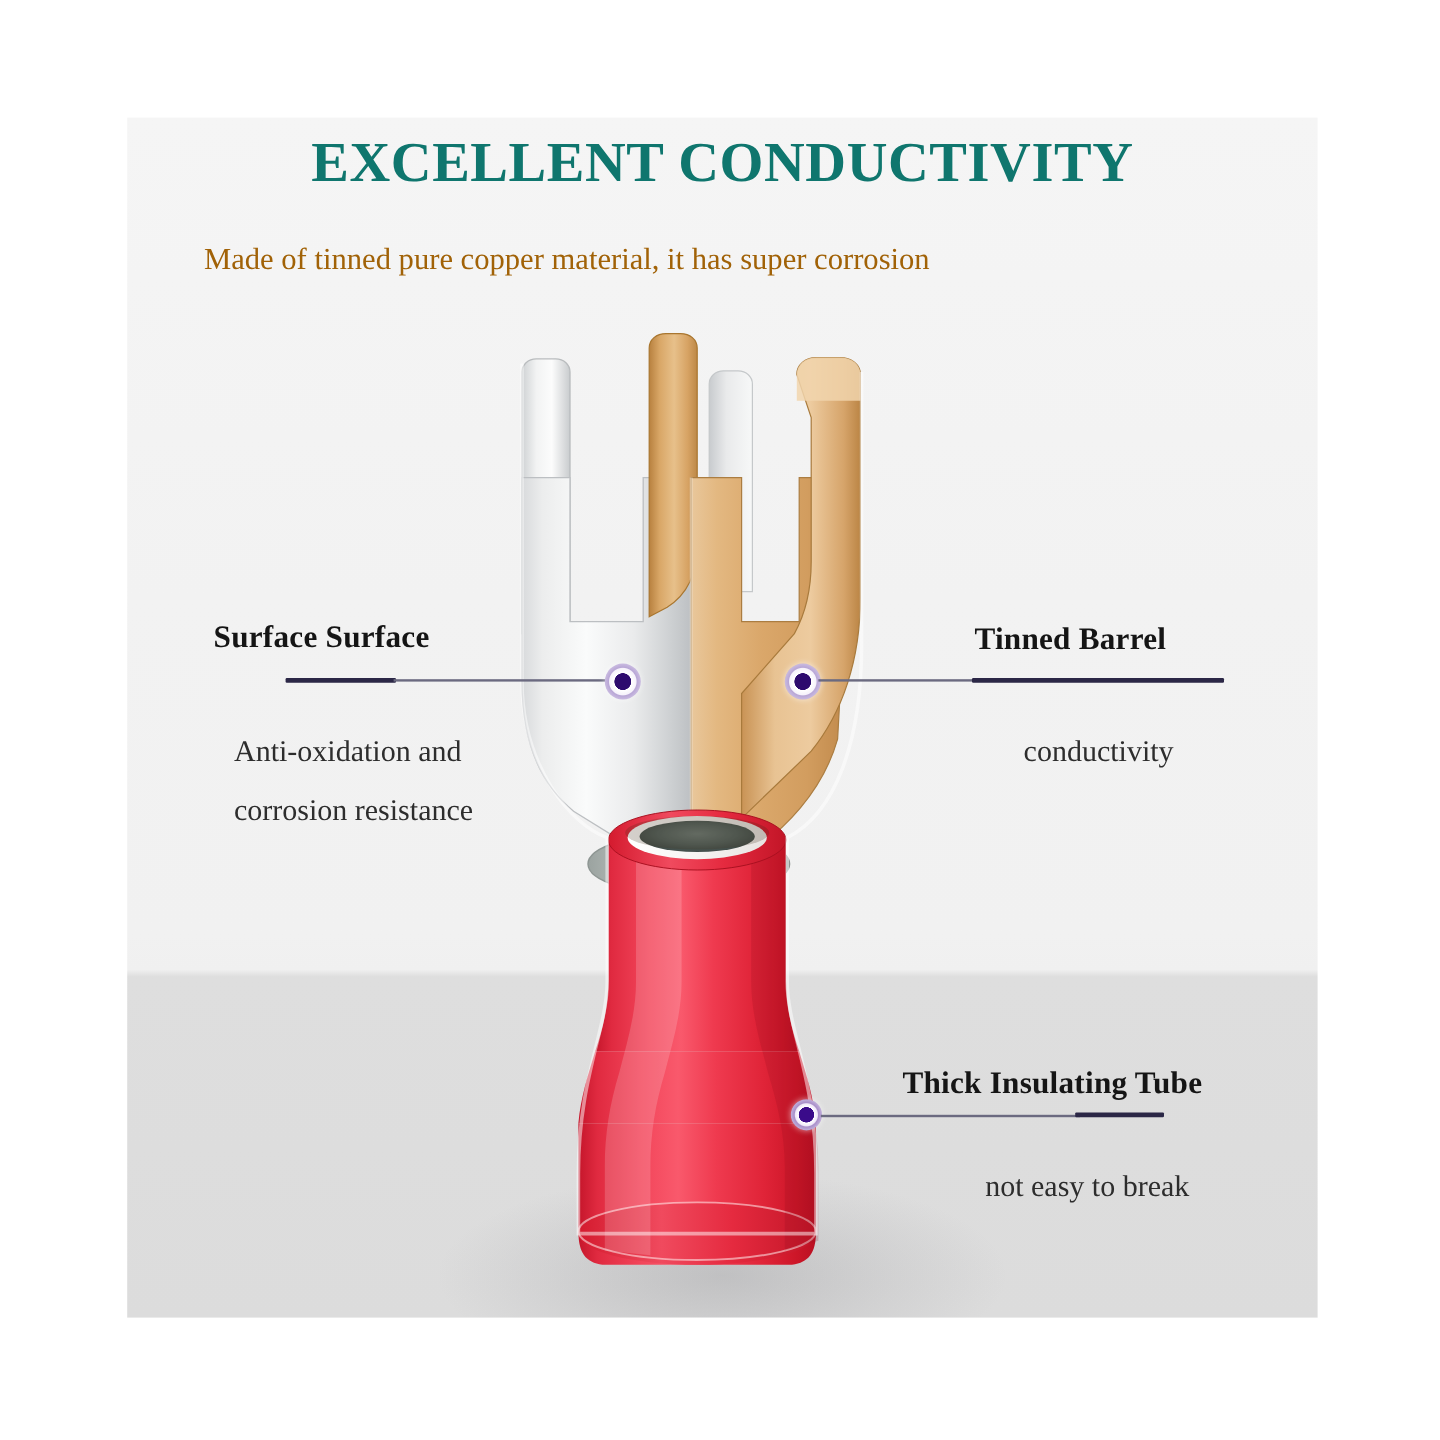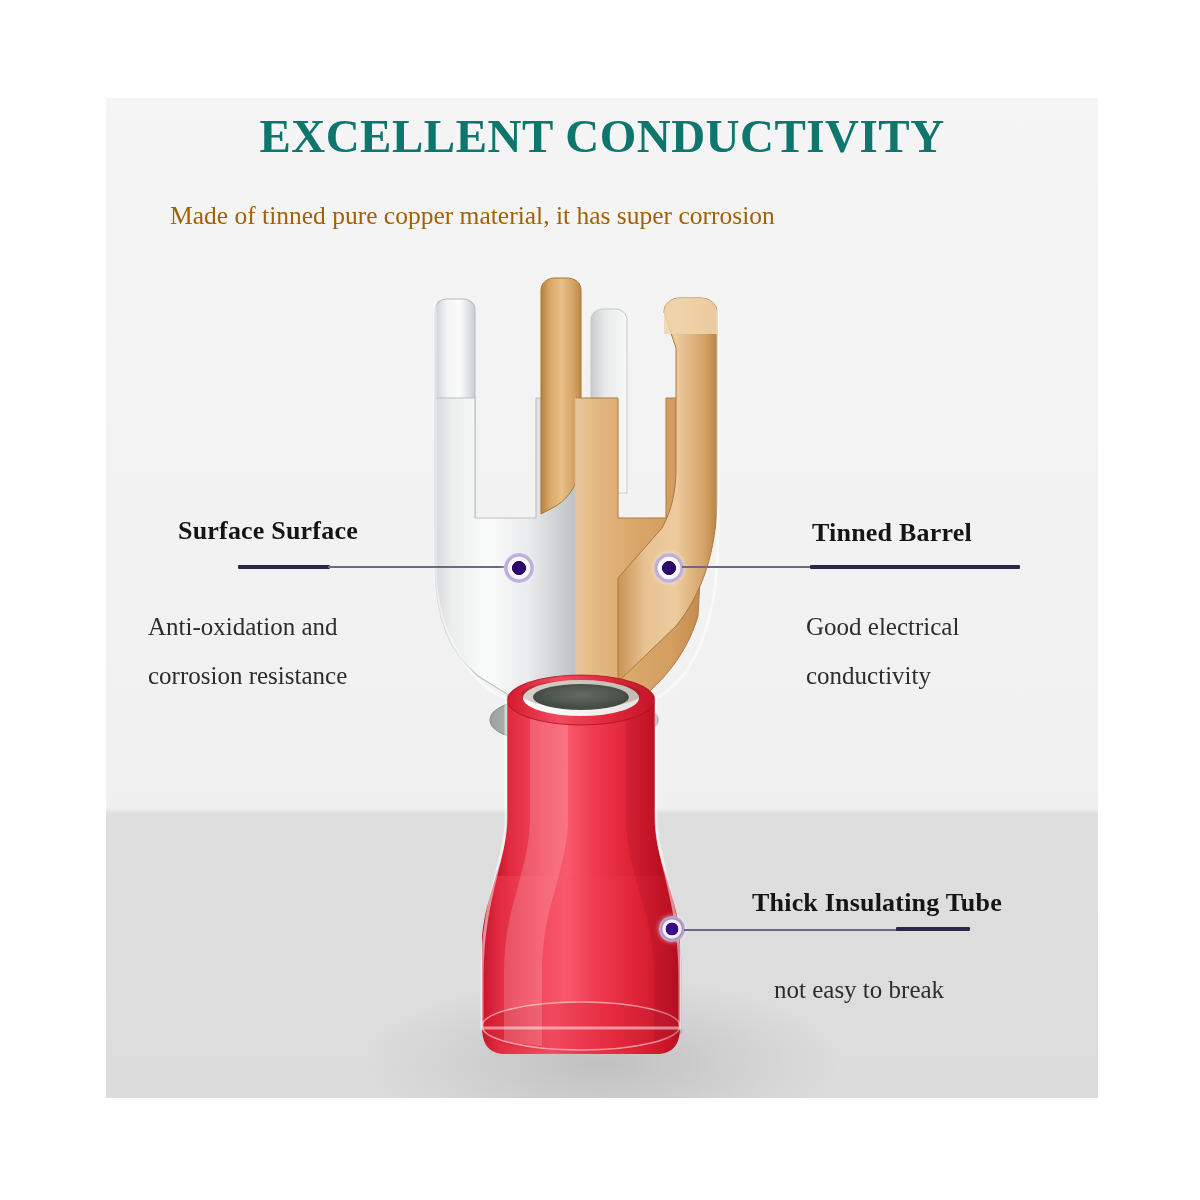--- a/index.html
+++ b/index.html
@@ -104,21 +104,21 @@
   }
   .callout-body {
     position: absolute;
     font-family: "Liberation Serif", "DejaVu Serif", serif;
     font-weight: 400;
     font-size: 25px;
     color: #2d2d2d;
     line-height: 1.95;
     white-space: nowrap;
   }
-  .callout-body .ln { display: block; }
+  .callout-body .ln { display: block; margin-left: 47px; }
 
   
   .leader {
     position: absolute;
     height: 2px;
     background: #6b6a80;
   }
   .leader-bold {
     position: absolute;
     height: 4px;
@@ -381,21 +381,20 @@
         <span class="ln">corrosion resistance</span>
       </div>
     </div>
 
     <div class="callout">
       <div class="callout-title" style="left:706px; top:420px;">Tinned Barrel</div>
       <div class="dot" style="left:548px; top:455px;"></div>
       <div class="leader" style="left:576px; top:468px; width:130px;"></div>
       <div class="leader-bold" style="left:704px; top:467px; width:210px;"></div>
       <div class="callout-body" style="left:700px; top:505px;">
-        <span class="ln">Good electrical</span>
         <span class="ln">conductivity</span>
       </div>
     </div>
 
     <div class="callout">
       <div class="callout-title" style="left:646px; top:790px;">Thick Insulating Tube</div>
       <div class="dot small" style="left:553px; top:818px;"></div>
       <div class="leader" style="left:578px; top:831px; width:216px;"></div>
       <div class="leader-bold" style="left:790px; top:829px; width:74px;"></div>
       <div class="callout-body" style="left:668px; top:868px;">

